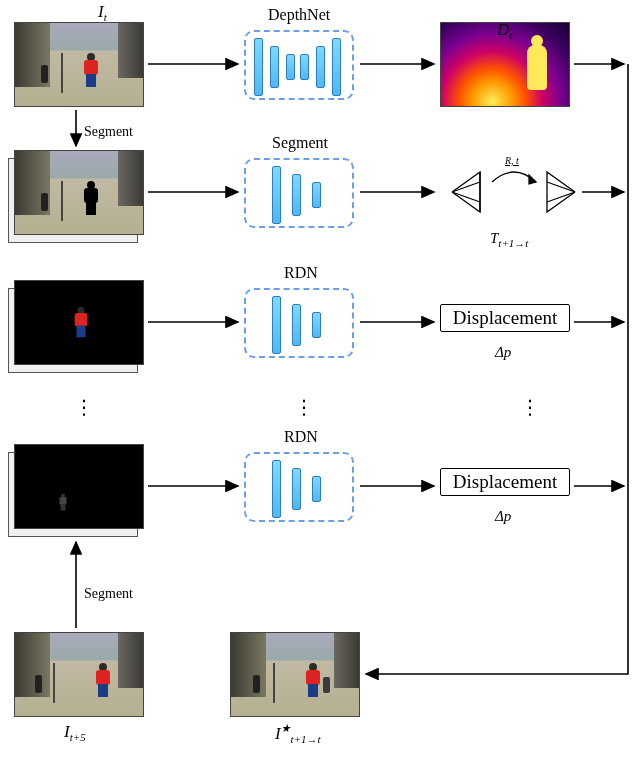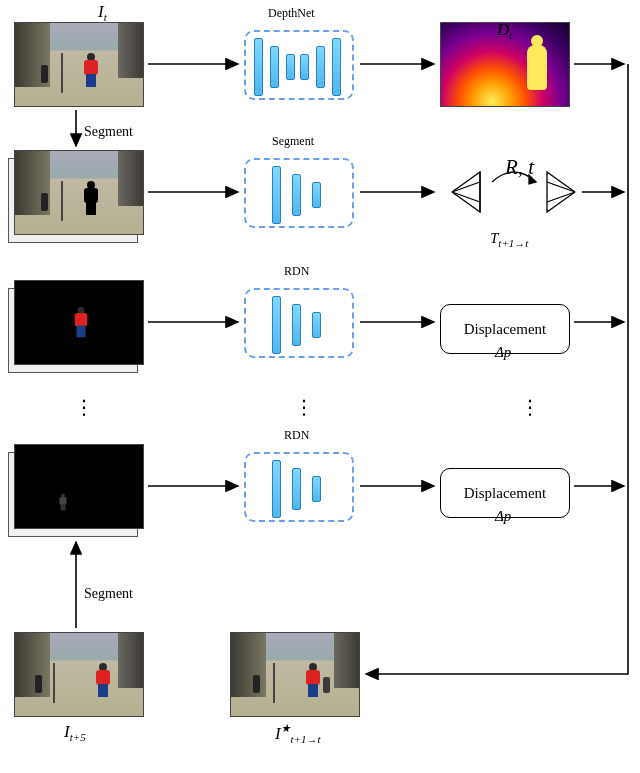--- a/index.html
+++ b/index.html
@@ -50,24 +50,24 @@
   .dn .b2{ left:24px; top:14px; height:42px; }
   .dn .b3{ left:40px; top:22px; height:26px; }
   .dn .b4{ left:54px; top:22px; height:26px; }
   .dn .b5{ left:70px; top:14px; height:42px; }
   .dn .b6{ left:86px; top:6px;  height:58px; }
   
   .en .b1{ left:26px; top:6px;  height:58px; }
   .en .b2{ left:46px; top:14px; height:42px; }
   .en .b3{ left:66px; top:22px; height:26px; }
 
-  .net-title { position:absolute; font-style: normal; font-family:"Times New Roman",serif; font-size:12px; }
-
-  
-  .disp { position:absolute; width:130px; height:50px; border:1.5px solid #000; border-radius:10px; display:flex; align-items:center; justify-content:center; font-style:normal; font-size:15px; }
+  .net-title { position:absolute; font-style: normal; font-family:"Times New Roman",serif; font-size:16px; }
+
+  
+  .disp { position:absolute; width:130px; height:28px; border:1.5px solid #000; border-radius:2px; display:flex; align-items:center; justify-content:center; font-style:normal; font-size:19px; }
 
   
   .cam { position:absolute; }
 
   
   .dots { position:absolute; font-size:20px; letter-spacing:1px; font-style:normal; font-family: serif;}
 
   svg.arrows { position:absolute; left:0; top:0; width:640px; height:773px; pointer-events:none; }
 </style>
 </head>
@@ -136,21 +136,21 @@
     <line x1="40" y1="12" x2="40" y2="52"></line>
 
     <polyline points="135,32 107,12 107,52 135,32"></polyline>
     <line x1="135" y1="32" x2="107" y2="22"></line>
     <line x1="135" y1="32" x2="107" y2="42"></line>
 
     <path d="M52 22 Q74 2 96 22"></path>
     <polygon points="96,22 89,15 89,24" fill="#000"></polygon>
   </g>
 </svg>
-<div class="lbl" style="left:505px; top:155px; font-size:21px;">R, t</div>
+<div class="lbl" style="left:505px; top:155px; font-size:10px;text-decoration:underline;">R, t</div>
 <div class="lbl" style="left:490px; top:230px; font-size:15px;">
   <span>T</span><sub>t+1→t</sub>
 </div>
 
 <div class="stack-back" style="left:8px; top:288px;"></div>
 <div class="pic dark-bg" style="left:14px; top:280px;">
   <div class="person red" style="left:58px; top:24px; transform:scale(0.9);">
       <div class="head"></div>
       <div class="torso"></div>
       <div class="legs"></div>

